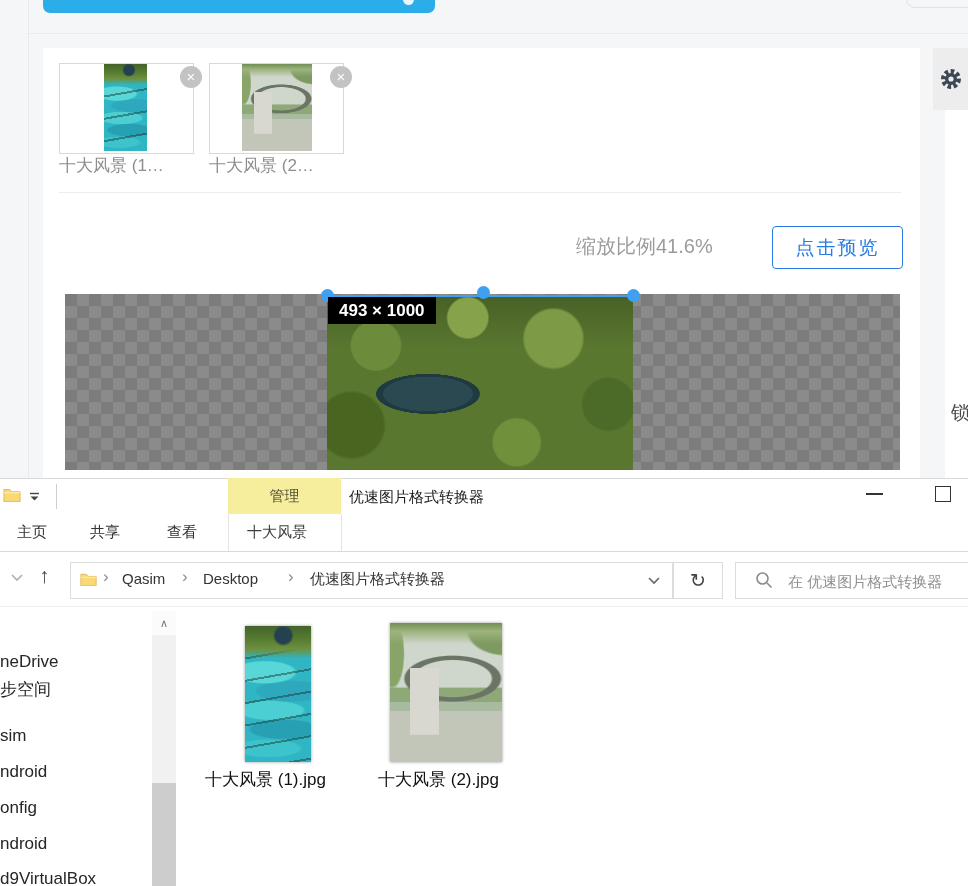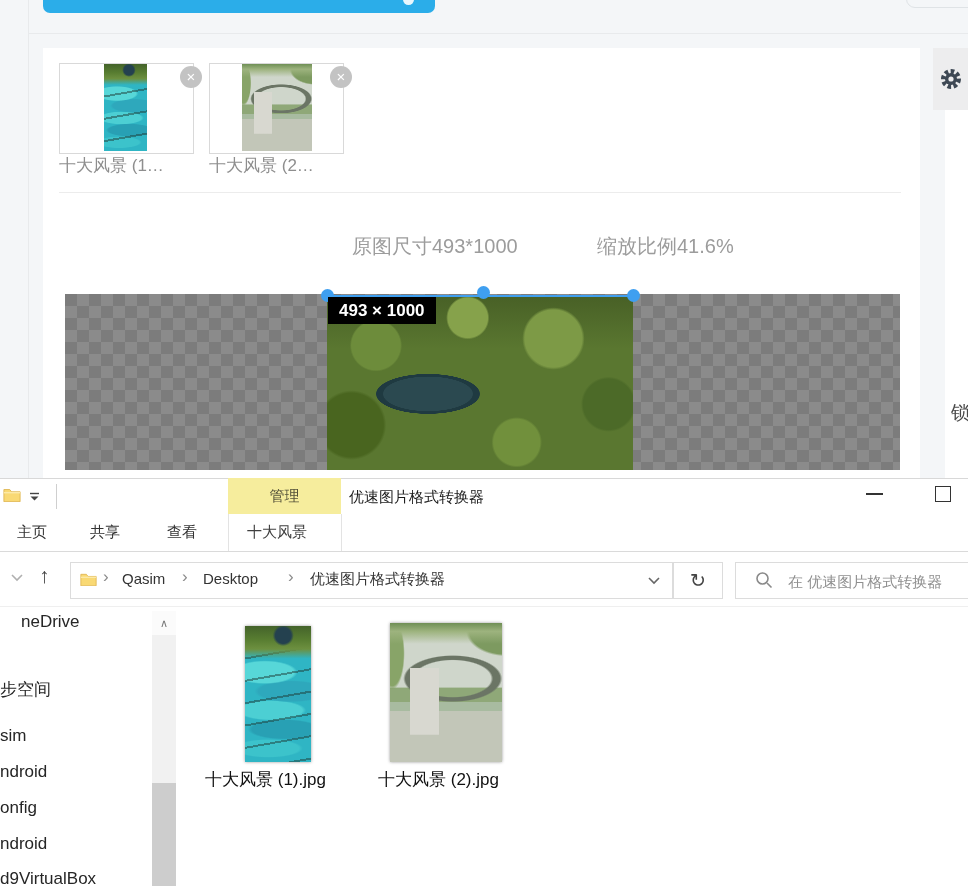--- a/index.html
+++ b/index.html
@@ -19,21 +19,21 @@
   .thumb-card{top:63px;width:133px;height:89px;border:1px solid #d9d9d9;background:#fff;cursor:pointer;}
   .tc1{left:59px;} .tc2{left:209px;}
   .close-x{top:66px;width:22px;height:22px;border-radius:50%;background:#c3c3c3;color:#fff;
            font-size:15px;line-height:22px;text-align:center;cursor:pointer;z-index:4;}
   .x1{left:180px;} .x2{left:330px;}
   .thumb-label{top:154px;width:140px;height:22px;font-size:17px;color:#8e8e8e;white-space:nowrap;overflow:hidden;}
   .tl1{left:59px;} .tl2{left:209px;}
   .divider{left:59px;top:192px;width:842px;height:1px;background:#ececec;}
 
   .info-text{top:233px;font-size:20px;color:#9c9c9c;white-space:nowrap;}
-  .it1{left:352px;} .it2{left:576px;margin-left:21px;}
+  .it1{left:352px;} .it2{left:576px;}
   .preview-btn{left:772px;top:226px;width:131px;height:43px;border:1px solid #2a7ce2;border-radius:4px;
                background:#fff;color:#2a7ce2;font-size:19px;letter-spacing:2px;cursor:pointer;
                font-family:inherit;}
 
   .checker{left:65px;top:294px;width:835px;height:176px;
            background:repeating-conic-gradient(#8b8b8b 0% 25%, #7c7c7c 0% 50%);
            background-size:24px 24px;}
   .pimg{left:327px;top:295px;width:306px;height:175px;border-top:2px solid #3f9ff0;box-sizing:border-box;
         background-color:#5a7730;
         background-image:
@@ -87,21 +87,21 @@
   .addr-drop svg{display:block;margin:auto;}
   .refresh-btn{left:673px;top:562px;width:50px;height:37px;border:1px solid #dcdcdc;background:#fff;
                font-size:19px;color:#444;cursor:pointer;box-sizing:border-box;font-family:inherit;}
   .search-box{left:735px;top:562px;width:240px;height:37px;border:1px solid #dcdcdc;background:#fff;box-sizing:border-box;}
   .mag{left:755px;top:571px;}
   .search-input{left:786px;top:566px;width:178px;height:28px;border:none;outline:none;font-size:15px;
                 color:#a16207;font-family:inherit;background:transparent;}
   .search-input::placeholder{color:#8f8f8f;opacity:1;}
 
   .nav-item{left:0;font-size:17px;color:#262626;white-space:nowrap;cursor:pointer;}
-  .ni1{top:612px;padding-left:21px;} .ni2{top:678px;} .ni3{top:726px;} .ni4{top:762px;}
+  .ni1{top:652px;} .ni2{top:678px;} .ni3{top:726px;} .ni4{top:762px;}
   .ni5{top:798px;} .ni6{top:834px;} .ni7{top:869px;}
   .scrollbar{left:152px;top:611px;width:24px;height:275px;background:#f1f1f1;}
   .sb-up{left:152px;top:611px;width:24px;height:24px;background:#fbfbfb;color:#777;text-align:center;
          line-height:24px;font-size:11px;cursor:pointer;}
   .sb-thumb{left:152px;top:783px;width:24px;height:103px;background:#cdcdcd;cursor:grab;}
 
   .img-pools{background-color:#2fb5c4;
     background-image:
       radial-gradient(circle at 58% 7%, #24414f 0 6%, transparent 8%),
       linear-gradient(180deg, #44632a 0%, #587d31 10%, #6d9040 17%, rgba(109,144,64,0) 24%),
@@ -153,22 +153,22 @@
     <div class="abs img-pools cimg1"></div>
     <div class="abs close-x x1">×</div>
 
     <div class="abs thumb-card tc2"></div>
     <div class="abs img-bridge cimg2"></div>
     <div class="abs close-x x2">×</div>
 
     <div class="abs thumb-label tl1">十大风景 (1…</div>
     <div class="abs thumb-label tl2">十大风景 (2…</div>
 
-    <div class="abs info-text it1">原图尺寸493*1000</div>
     <div class="abs info-text it2">缩放比例41.6%</div>
+    <button class="abs preview-btn">点击预览</button>
 
     <div class="abs checker"></div>
     <div class="abs pimg"></div>
     <div class="abs handle h-tl"></div>
     <div class="abs handle h-tc"></div>
     <div class="abs handle h-tr"></div>
     <div class="abs size-badge">493 × 1000</div>
 
     <div class="abs gear-block">
       <svg width="24" height="24" viewBox="0 0 24 24">

